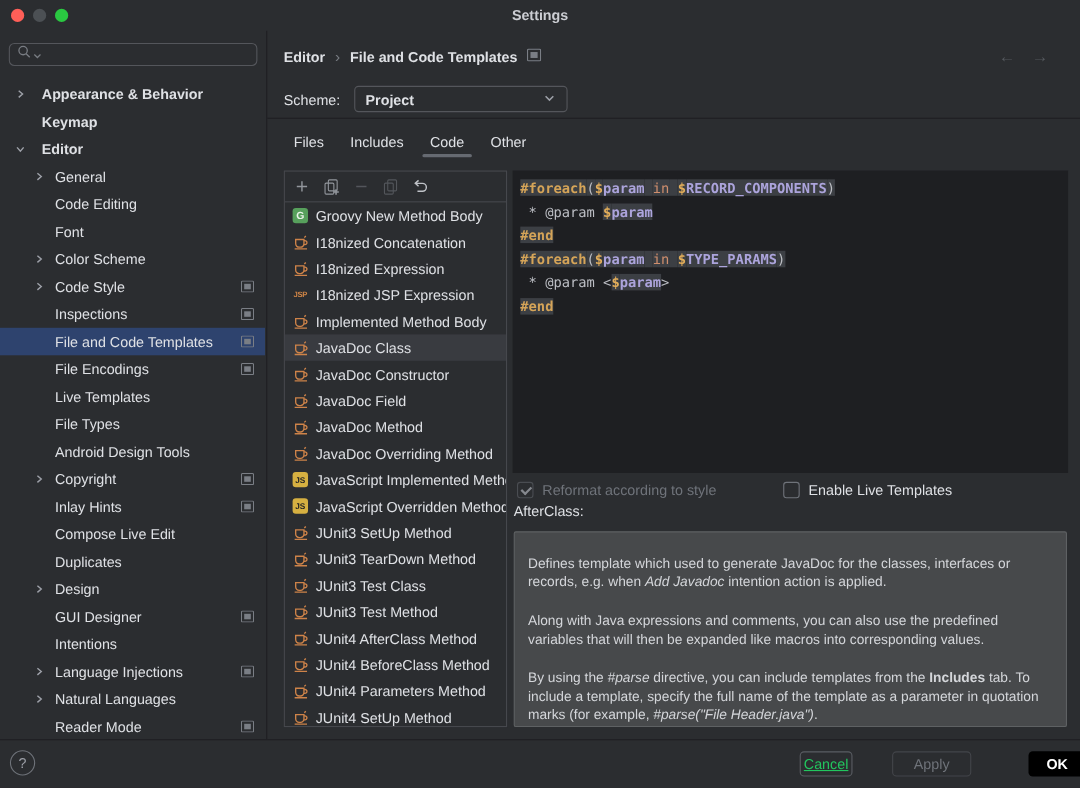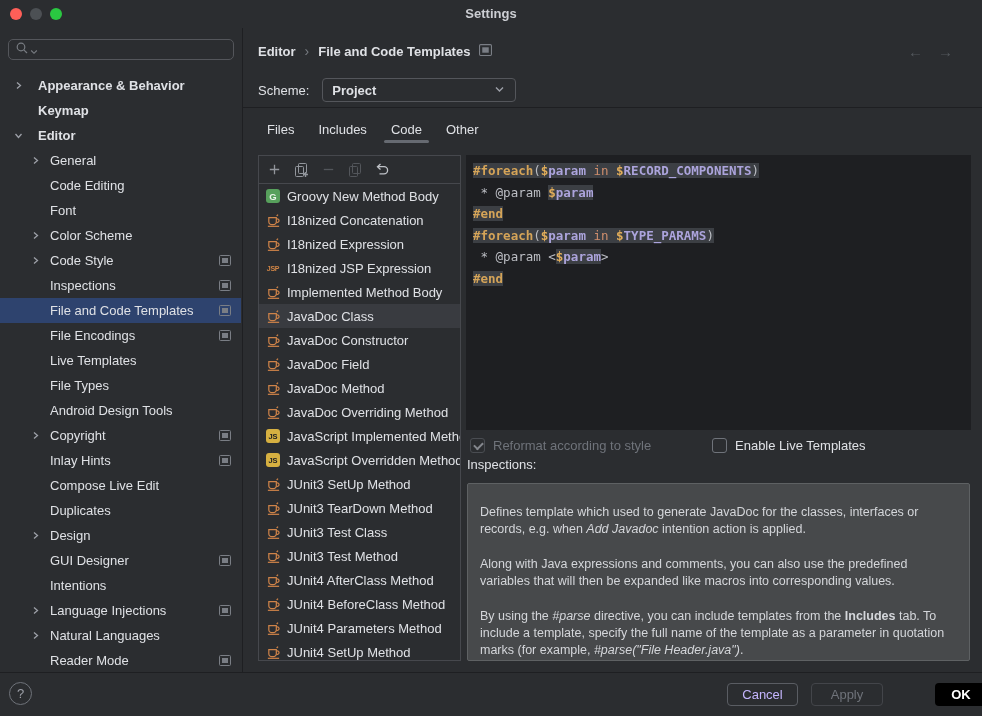--- a/index.html
+++ b/index.html
@@ -86,21 +86,21 @@
     font-size:12.5px;line-height:17.4px;color:#D4D6DA;}
   .dp{margin:0 0 17px 0;}
   .seg-i{font-style:italic;} .seg-b{font-weight:700;}
 
   
   .footer{position:absolute;left:0;top:672px;width:982px;height:44px;border-top:1px solid #1E1F22;box-sizing:border-box;}
   .helpbtn{position:absolute;left:9px;top:9px;width:21px;height:21px;border:1px solid #6F737A;border-radius:50%;
     color:#9DA0A8;font-size:13px;display:flex;align-items:center;justify-content:center;}
   .btn{position:absolute;top:10px;height:23px;box-sizing:border-box;border-radius:4px;font-size:13px;
     display:flex;align-items:center;justify-content:center;cursor:default;}
-  .btn-cancel{left:727px;width:71px;border:1px solid #5A5D63;color:#c4b5fd;}
+  .btn-cancel{left:727px;width:48px;border:1px solid #5A5D63;color:#22c55e;text-decoration:underline;}
   .btn-apply{left:811px;width:72px;border:1px solid #43454A;color:#6F737A;}
   .btn-ok{left:935px;width:52px;background:#000000;color:#FFFFFF;font-weight:600;}
 </style>
 </head>
 <body>
 
 <div class="app">
 
   <div class="titlebar">
     <div class="traffic">
@@ -593,21 +593,21 @@
 
     <div class="optrow opt-reformat">
       <span class="cb checked dis"></span>
       <span>Reformat according to style</span>
     </div>
     <div class="optrow opt-live">
       <span class="cb"></span>
       <span>Enable Live Templates</span>
     </div>
 
-    <div class="desclabel">Inspections:</div>
+    <div class="desclabel">AfterClass:</div>
     <div class="descbox" id="descbody">
         <p class="dp"><span>Defines template which used to generate JavaDoc for the classes, interfaces or records, e.g. when </span><span class="seg-i">Add Javadoc</span><span> intention action is applied.</span></p>
         <p class="dp"><span>Along with Java expressions and comments, you can also use the predefined variables that will then be expanded like macros into corresponding values.</span></p>
         <p class="dp"><span>By using the </span><span class="seg-i">#parse</span><span> directive, you can include templates from the </span><span class="seg-b">Includes</span><span> tab. To include a template, specify the full name of the template as a parameter in quotation marks (for example, </span><span class="seg-i">#parse("File Header.java")</span><span>.</span></p>
       </div>
   </div>
 
   <div class="footer">
     <div class="helpbtn">?</div>
     <div class="btn btn-cancel">Cancel</div>

